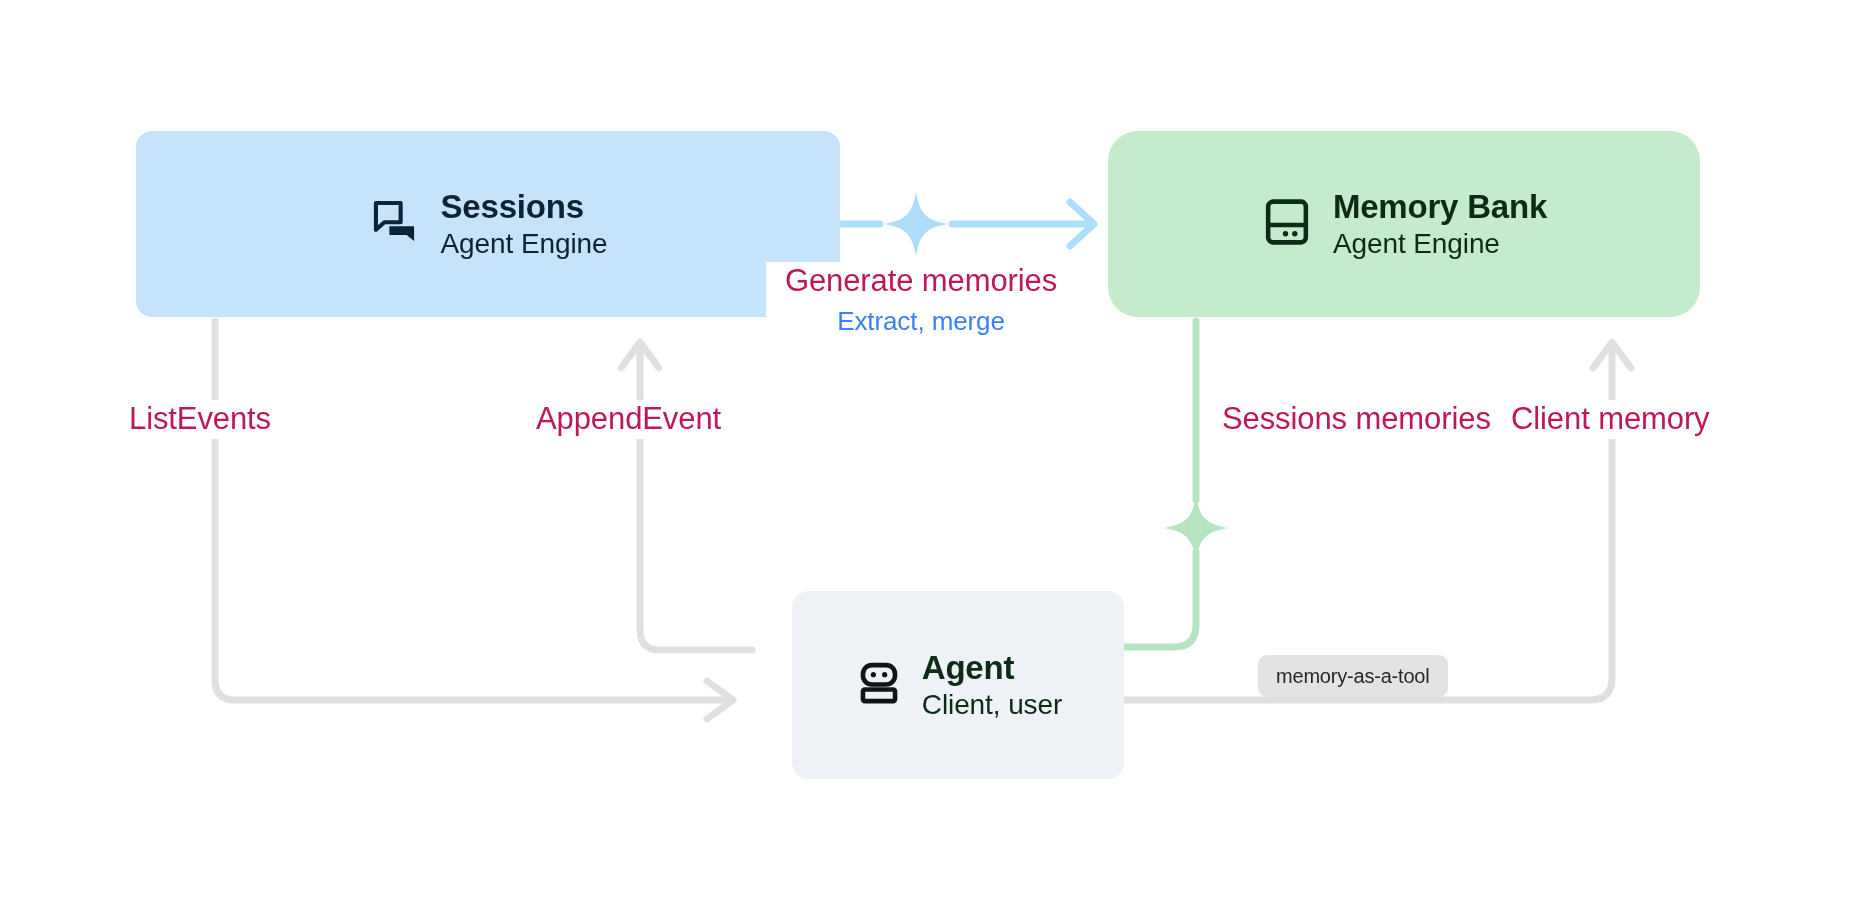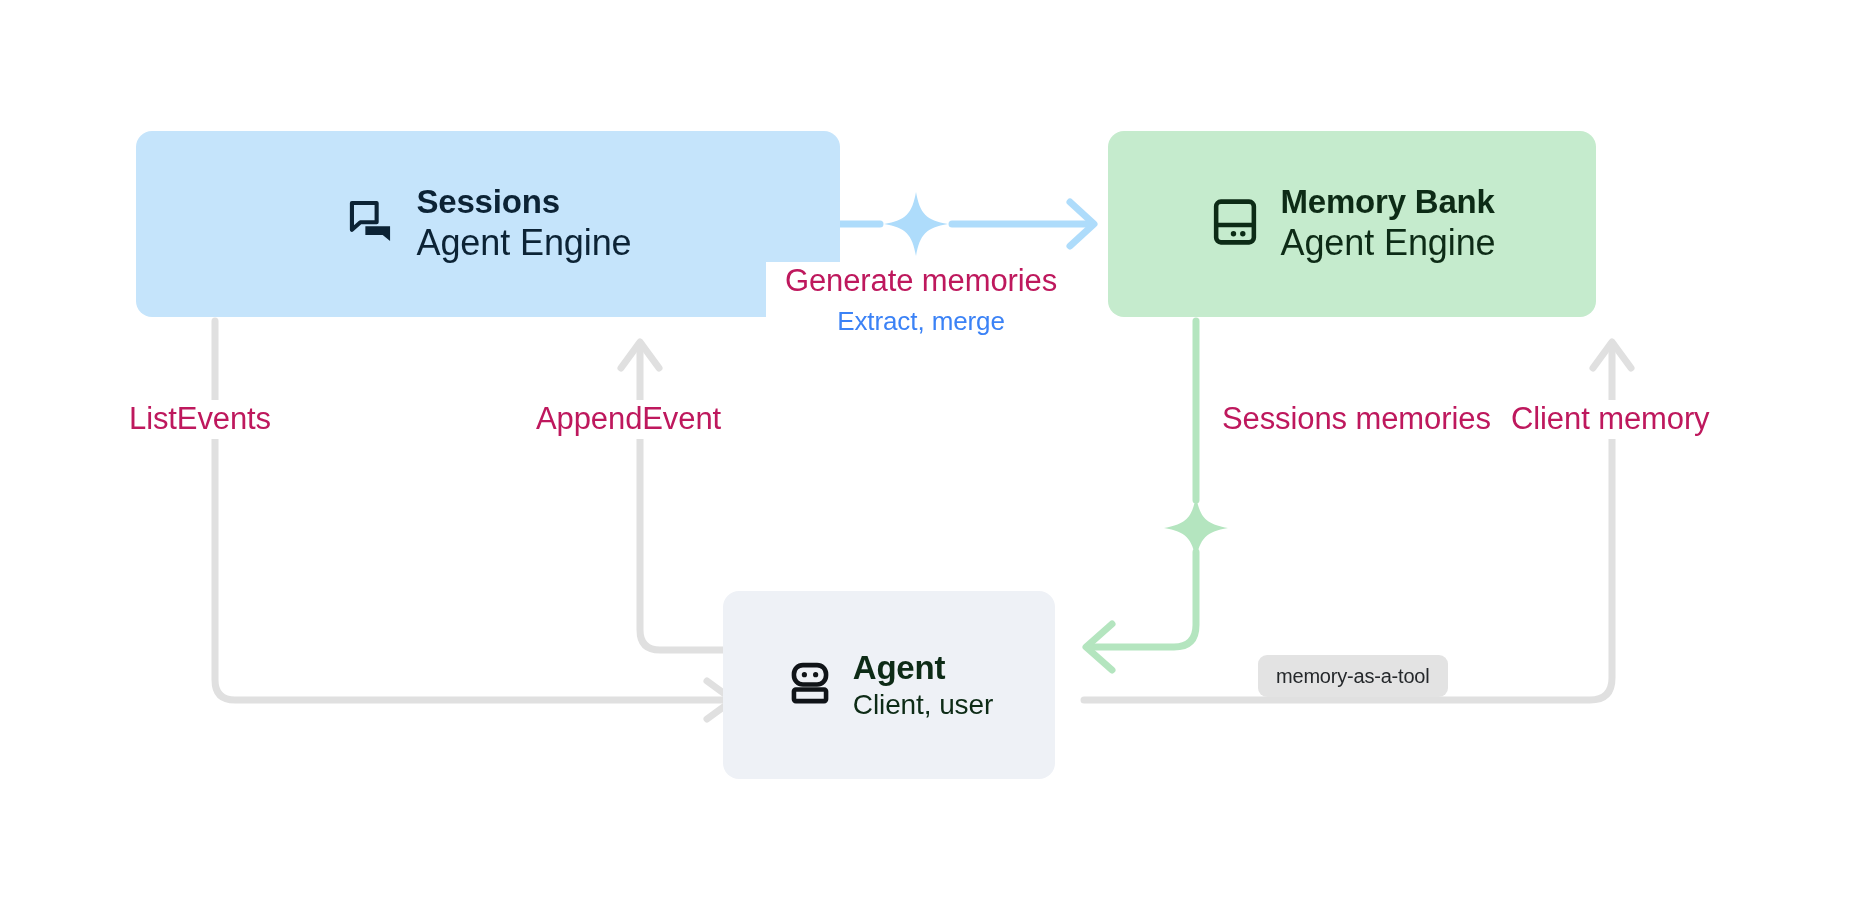--- a/index.html
+++ b/index.html
@@ -53,21 +53,21 @@
     flex-direction: column;
     line-height: 1.12;
   }
   .node-title {
     font-size: 33px;
     font-weight: 700;
     letter-spacing: -0.2px;
     white-space: nowrap;
   }
   .node-sub {
-    font-size: 36px;
+    font-size: 28px;
     font-weight: 400;
     letter-spacing: -0.1px;
     white-space: nowrap;
     margin-top: 2px;
   }
 
   
   #node-sessions {
     left: 136px;
     top: 131px;
@@ -75,30 +75,31 @@
     height: 186px;
     background: #c5e4fb;
   }
   #node-sessions .node-title,
   #node-sessions .node-sub { color: #0c2335; }
 
   
   #node-memory-bank {
     left: 1108px;
     top: 131px;
-    width: 488px;
+    width: 592px;
     height: 186px;
     background: #c5ebcd;
+    border-radius: 30px;
   }
   #node-memory-bank .node-title,
   #node-memory-bank .node-sub { color: #0d2b16; }
 
   
   #node-agent {
-    left: 723px;
+    left: 792px;
     top: 591px;
     width: 332px;
     height: 188px;
     background: #eef1f6;
   }
   #node-agent .node-title,
   #node-agent .node-sub { color: #0d2b16; }
   #node-agent .node-inner { gap: 18px; }
   #node-agent .node-title { font-size: 33px; }
   #node-agent .node-sub { font-size: 28px; }

